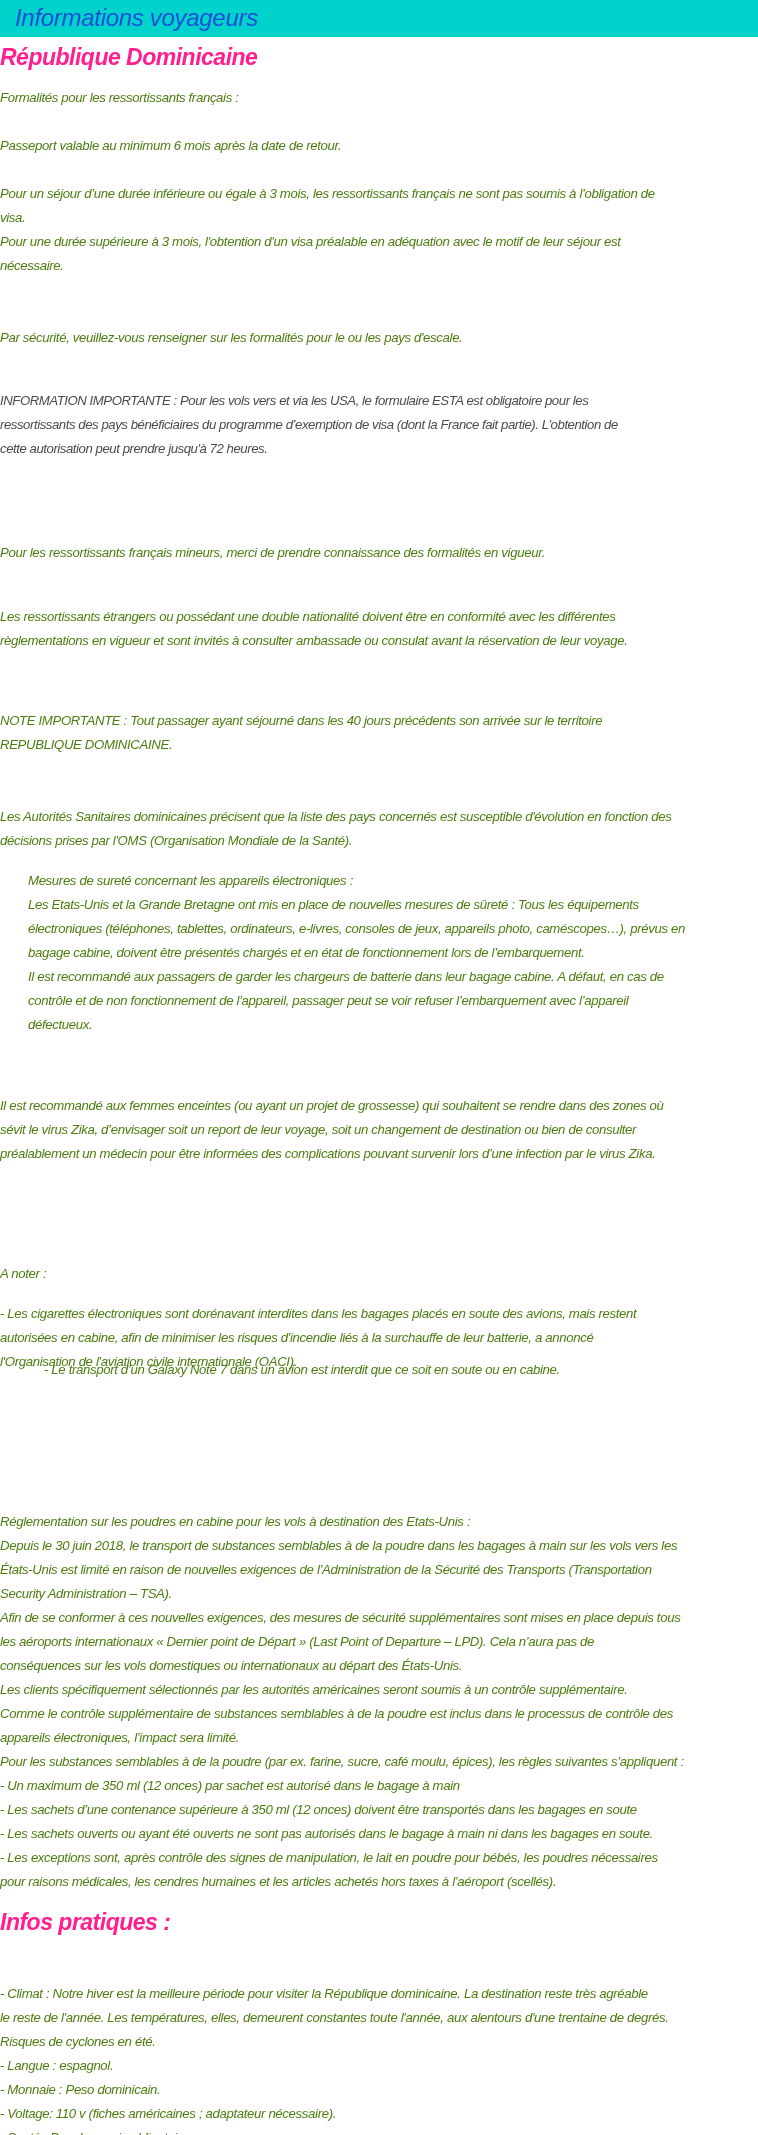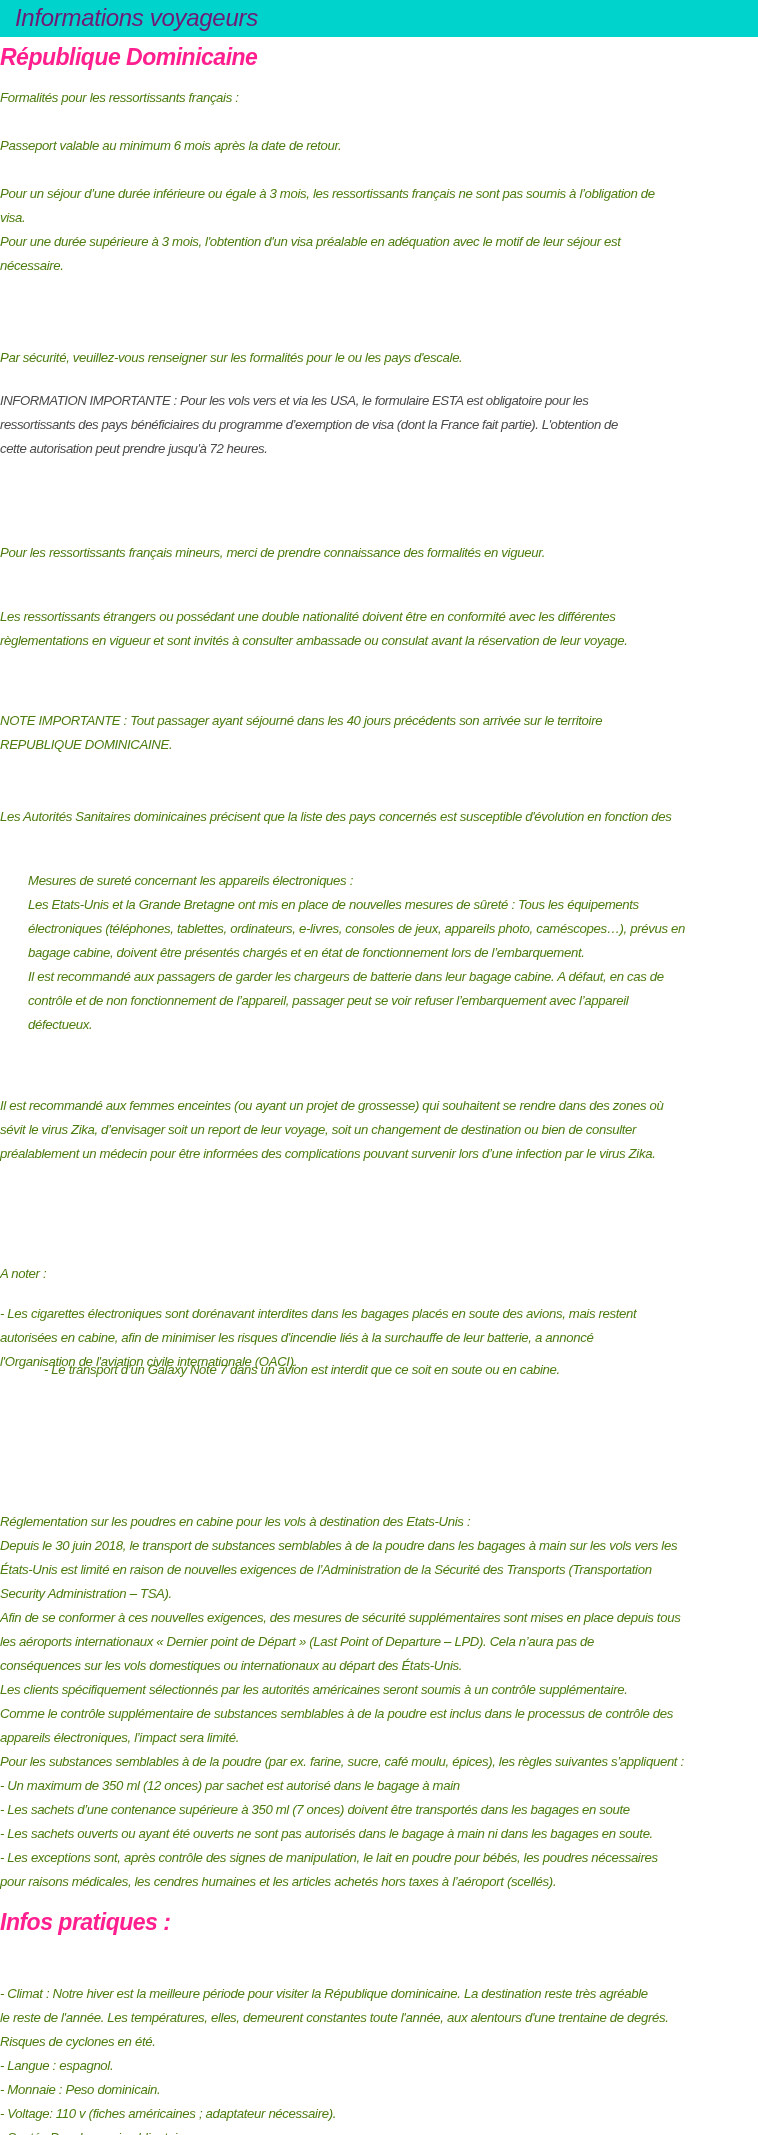--- a/index.html
+++ b/index.html
@@ -1,19 +1,19 @@
 <!DOCTYPE html>
 <html><head>
 <meta charset="utf-8">
 <style>
   html, body { margin:0; padding:0; background:#ffffff; }
   body { width:758px; height:2135px; position:relative; overflow:hidden;
          font-family:"Liberation Sans", sans-serif; }
   .banner { position:absolute; left:0; top:0; width:758px; height:37px; background:#00d2cc; }
-  .banner-title { position:absolute; left:15px; top:2px; color:#701a75; font-style:italic;
+  .banner-title { position:absolute; left:15px; top:2px; color:#1d4ed8; font-style:italic;
                   font-size:24px; line-height:32px; letter-spacing:-0.3px; }
   .h-pink { position:absolute; left:0; color:#ff1f8f; font-style:italic; font-weight:bold;
             font-size:23px; line-height:30px; letter-spacing:-0.5px; }
   .p { position:absolute; left:0; width:758px; color:#4d7c0f; font-style:italic;
        font-size:13.2px; line-height:24px; letter-spacing:-0.35px; white-space:normal; }
   .p.bold { font-weight:normal; color:#4a4a4a; letter-spacing:-0.45px; }
   .line { display:block; white-space:nowrap; }
 </style>
 </head>
 <body>
@@ -29,41 +29,42 @@
   </div>
 <div class="p" style="top:134px;">
     <span class="line">Passeport valable au minimum 6 mois après la date de retour.</span>
   </div>
 <div class="p" style="top:182px;">
     <span class="line">Pour un séjour d’une durée inférieure ou égale à 3 mois, les ressortissants français ne sont pas soumis à l’obligation de</span>
     <span class="line">visa.</span>
     <span class="line">Pour une durée supérieure à 3 mois, l'obtention d'un visa préalable en adéquation avec le motif de leur séjour est</span>
     <span class="line">nécessaire.</span>
   </div>
-<div class="p" style="top:346px;">
+<div class="p" style="top:326px;">
     <span class="line">Par sécurité, veuillez-vous renseigner sur les formalités pour le ou les pays d'escale.</span>
   </div>
 <div class="p bold" style="top:389px;">
     <span class="line">INFORMATION IMPORTANTE : Pour les vols vers et via les USA, le formulaire ESTA est obligatoire pour les</span>
     <span class="line">ressortissants des pays bénéficiaires du programme d’exemption de visa (dont la France fait partie). L'obtention de</span>
     <span class="line">cette autorisation peut prendre jusqu'à 72 heures.</span>
   </div>
 <div class="p" style="top:541px;">
     <span class="line">Pour les ressortissants français mineurs, merci de prendre connaissance des formalités en vigueur.</span>
   </div>
 <div class="p" style="top:605px;">
     <span class="line">Les ressortissants étrangers ou possédant une double nationalité doivent être en conformité avec les différentes</span>
     <span class="line">règlementations en vigueur et sont invités à consulter ambassade ou consulat avant la réservation de leur voyage.</span>
   </div>
 <div class="p" style="top:709px;">
     <span class="line">NOTE IMPORTANTE : Tout passager ayant séjourné dans les 40 jours précédents son arrivée sur le territoire</span>
     <span class="line">REPUBLIQUE DOMINICAINE.</span>
   </div>
 <div class="p" style="top:805px;">
     <span class="line">Les Autorités Sanitaires dominicaines précisent que la liste des pays concernés est susceptible d'évolution en fonction des</span>
+    <span class="line">décisions prises par l'OMS (Organisation Mondiale de la Santé).</span>
   </div>
 <div class="p" style="top:869px;padding-left:28px;">
     <span class="line">Mesures de sureté concernant les appareils électroniques :</span>
     <span class="line">Les Etats-Unis et la Grande Bretagne ont mis en place de nouvelles mesures de sûreté : Tous les équipements</span>
     <span class="line">électroniques (téléphones, tablettes, ordinateurs, e-livres, consoles de jeux, appareils photo, caméscopes…), prévus en</span>
     <span class="line">bagage cabine, doivent être présentés chargés et en état de fonctionnement lors de l’embarquement.</span>
     <span class="line">Il est recommandé aux passagers de garder les chargeurs de batterie dans leur bagage cabine. A défaut, en cas de</span>
     <span class="line">contrôle et de non fonctionnement de l’appareil, passager peut se voir refuser l’embarquement avec l’appareil</span>
     <span class="line">défectueux.</span>
   </div>
@@ -89,21 +90,21 @@
     <span class="line">États-Unis est limité en raison de nouvelles exigences de l’Administration de la Sécurité des Transports (Transportation</span>
     <span class="line">Security Administration – TSA).</span>
     <span class="line">Afin de se conformer à ces nouvelles exigences, des mesures de sécurité supplémentaires sont mises en place depuis tous</span>
     <span class="line">les aéroports internationaux « Dernier point de Départ » (Last Point of Departure – LPD). Cela n’aura pas de</span>
     <span class="line">conséquences sur les vols domestiques ou internationaux au départ des États-Unis.</span>
     <span class="line">Les clients spécifiquement sélectionnés par les autorités américaines seront soumis à un contrôle supplémentaire.</span>
     <span class="line">Comme le contrôle supplémentaire de substances semblables à de la poudre est inclus dans le processus de contrôle des</span>
     <span class="line">appareils électroniques, l’impact sera limité.</span>
     <span class="line">Pour les substances semblables à de la poudre (par ex. farine, sucre, café moulu, épices), les règles suivantes s’appliquent :</span>
     <span class="line">- Un maximum de 350 ml (12 onces) par sachet est autorisé dans le bagage à main</span>
-    <span class="line">- Les sachets d’une contenance supérieure à 350 ml (7 onces) doivent être transportés dans les bagages en soute</span>
+    <span class="line">- Les sachets d’une contenance supérieure à 350 ml (12 onces) doivent être transportés dans les bagages en soute</span>
     <span class="line">- Les sachets ouverts ou ayant été ouverts ne sont pas autorisés dans le bagage à main ni dans les bagages en soute.</span>
     <span class="line">- Les exceptions sont, après contrôle des signes de manipulation, le lait en poudre pour bébés, les poudres nécessaires</span>
     <span class="line">pour raisons médicales, les cendres humaines et les articles achetés hors taxes à l’aéroport (scellés).</span>
   </div>
 
 <div class="h-pink" style="top:1907px;">Infos pratiques :</div>
 <div class="p" style="top:1950px;margin-top:32px;">
     <span class="line">- Climat : Notre hiver est la meilleure période pour visiter la République dominicaine. La destination reste très agréable</span>
     <span class="line">le reste de l'année. Les températures, elles, demeurent constantes toute l'année, aux alentours d'une trentaine de degrés.</span>
     <span class="line">Risques de cyclones en été.</span>

